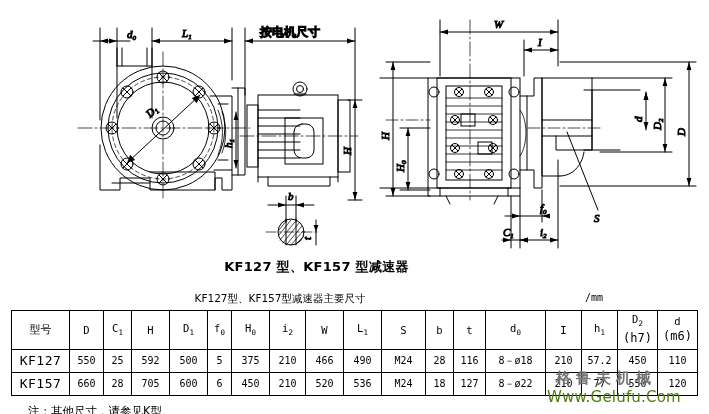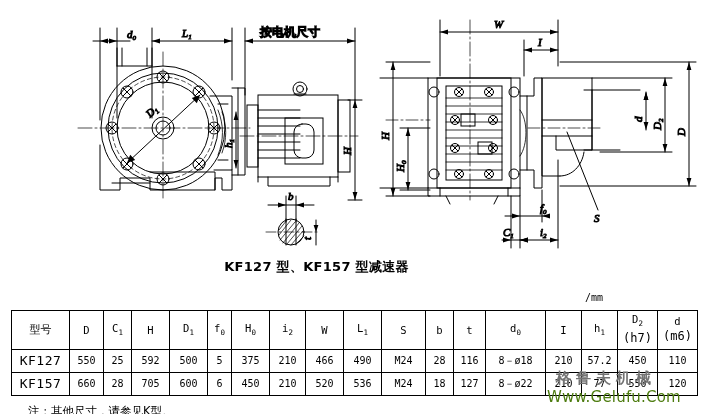--- a/index.html
+++ b/index.html
@@ -357,20 +357,21 @@
     </g>
     </g>
   </svg>
   </div>
 
   <div class="fig-caption">KF127 型、KF157 型减速器</div>
 
   <div id="table-block">
 
     <div class="tbl-head-row">
+      <div class="tbl-title">KF127型、KF157型减速器主要尺寸</div>
       <div class="tbl-unit">/mm</div>
     </div>
 
     <table class="dims">
       <colgroup>
         <col style="width:58px">
           <col style="width:34px">
           <col style="width:28px">
         <col style="width:38px">
           <col style="width:38px">

